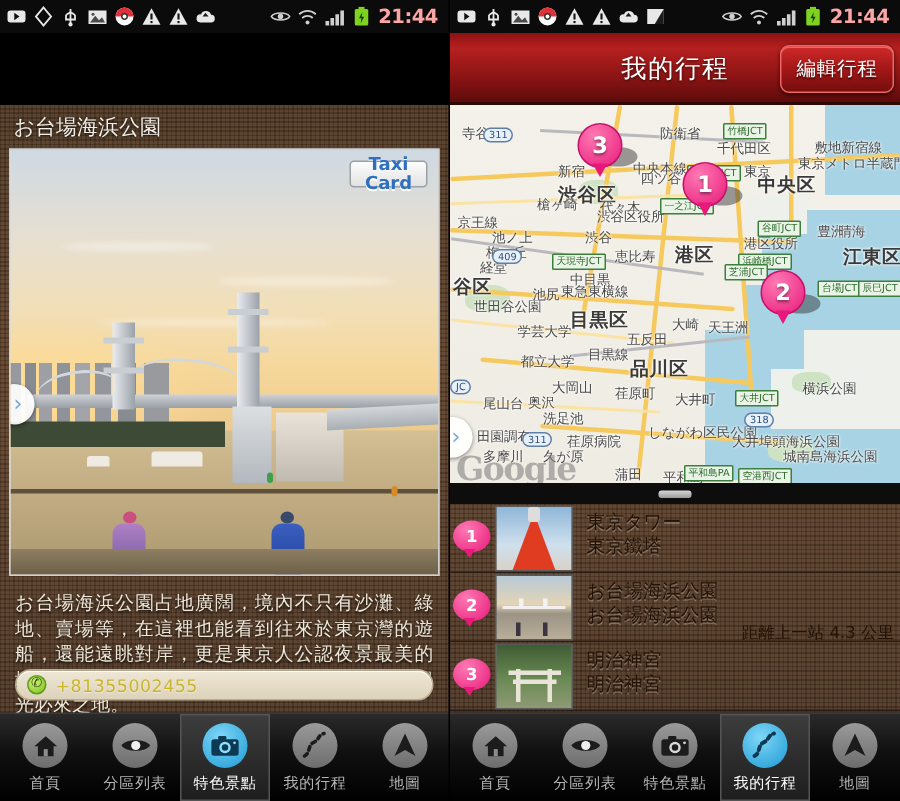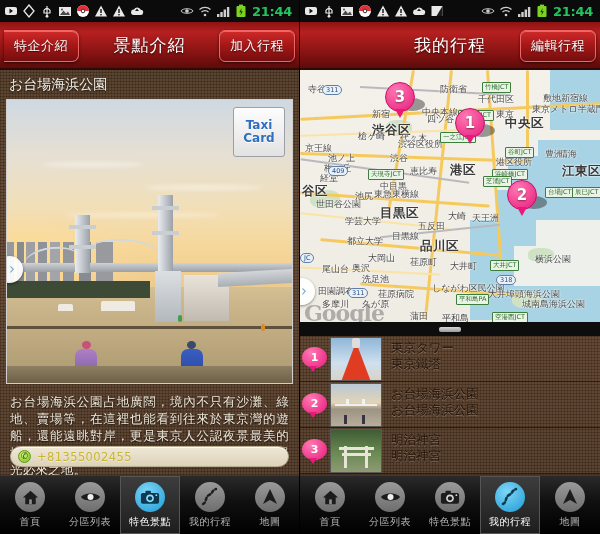--- a/index.html
+++ b/index.html
@@ -9,21 +9,21 @@
   .screen { position:relative; width:600px; height:534px; display:flex; }
   .panel { position:relative; width:300px; height:534px; overflow:hidden; }
   .panel.left { border-right:1px solid #000; }
 
   
   .statusbar { height:22px; background:#0b0b0b; display:flex; align-items:center;
     padding:0 4px; gap:4px; position:relative; z-index:40; }
   .sb-icons { display:flex; align-items:center; gap:4px; }
   .sb-right { margin-left:auto; display:flex; align-items:center; gap:4px; padding-right:3px;}
   .sb-ic { width:14px; height:14px; display:block; }
-  .sb-time { color:#22c55e; font-size:13px; font-weight:bold; letter-spacing:-.3px;
+  .sb-time { color:#fca5a5; font-size:13px; font-weight:bold; letter-spacing:-.3px;
     font-family:"DejaVu Sans","Liberation Sans",sans-serif; }
 
   
   .header { height:48px; position:relative; z-index:30;
     background:linear-gradient(180deg,#8c1212 0%,#b62020 22%,#8e1414 62%,#5e0b0b 100%);
     display:flex; align-items:center; justify-content:center;
     border-bottom:2px solid #2d0a06; }
   .header-title { color:#fff; font-size:17px; letter-spacing:1px;
     text-shadow:0 1px 2px rgba(0,0,0,.7); }
   .hbtn { position:absolute; top:8px; height:32px; padding:0 10px;
@@ -84,21 +84,21 @@
   .boat { position:absolute; background:#efeae2; border-radius:2px 2px 0 0; }
   .rail { position:absolute; left:0; right:0; top:80%; height:2.5px;
     background:rgba(70,58,42,.8); }
   .buoy { position:absolute; width:4px; height:7px; border-radius:2px; }
   .person { position:absolute; bottom:0; }
   .person .head { width:9px; height:8px; border-radius:50%; margin:0 auto; }
   .person .body { width:22px; height:34px; border-radius:7px 7px 3px 3px; }
   .fg-strip { position:absolute; left:0; right:0; bottom:0; height:6%;
     background:linear-gradient(180deg,#8e7f63,#6d6047); }
 
-  .taxicard { position:absolute; right:7px; top:7px; width:52px; height:50px;
+  .taxicard { position:absolute; right:7px; top:7px; width:52px; height:18px;
     background:linear-gradient(180deg,#fdfdfd,#e2e2e2);
     border:1px solid #9aa0a6; border-radius:3px;
     display:flex; flex-direction:column; align-items:center; justify-content:center;
     color:#2f6fbf; font-size:12px; font-weight:bold; line-height:13px;
     text-shadow:0 1px 0 #fff; }
 
   .navcircle { position:absolute; left:-11px; top:156px; width:27px; height:27px;
     border-radius:50%; background:rgba(255,255,255,.92);
     display:flex; align-items:center; justify-content:center; z-index:12;
     box-shadow:0 1px 3px rgba(0,0,0,.45); }
@@ -275,25 +275,20 @@
           </svg>
         <svg class="sb-ic" viewBox="0 0 12 14">
             <rect x="1.5" y="2" width="9" height="11" rx="1" fill="#7ed321"></rect>
             <rect x="4" y="0.6" width="4" height="1.6" fill="#7ed321"></rect>
             <path d="M6.6 4 L4.3 8.2 H6 L5.4 11.6 L7.8 7.2 H6.1 Z" fill="#1d3d06"></path>
           </svg>
         <div class="sb-time">21:44</div>
       </div>
     </div>
 
-    <div class="header">
-      <div class="hbtn left">特企介紹</div>
-      <div class="header-title">景點介紹</div>
-      <div class="hbtn right">加入行程</div>
-    </div>
 
     <div class="body-area">
       <div class="spot-title">お台場海浜公園</div>
 
       <div class="photo-wrap">
         <div class="photo">
           <div class="sky"></div>
           <div class="sun-glow"></div>
           <div class="cloud" style="left:12%;top:22%;width:36%;"></div>
           <div class="cloud" style="left:48%;top:30%;width:42%;"></div>
@@ -574,21 +569,21 @@
       <div id="map-greenboxes">
           <div class="greenbox" style="left: 158px; top: 40px;">三宅坂JCT</div>
           <div class="greenbox" style="left: 182px; top: 12px;">竹橋JCT</div>
           <div class="greenbox" style="left: 205px; top: 77px;">谷町JCT</div>
           <div class="greenbox" style="left: 192px; top: 99px;">浜崎橋JCT</div>
           <div class="greenbox" style="left: 183px; top: 106px;">芝浦JCT</div>
           <div class="greenbox" style="left: 68px; top: 99px;">天現寺JCT</div>
           <div class="greenbox" style="left: 245px; top: 117px;">台場JCT</div>
           <div class="greenbox" style="left: 272px; top: 117px;">辰巳JCT</div>
           <div class="greenbox" style="left: 190px; top: 190px;">大井JCT</div>
-          <div class="greenbox" style="left: 156px; top: 224px;">平和島PA</div>
+          <div class="greenbox" style="left: 156px; top: 240px;">平和島PA</div>
           <div class="greenbox" style="left: 192px; top: 242px;">空港西JCT</div>
           <div class="greenbox" style="left: 140px; top: 62px;">一之江JCT</div>
         </div>
       <div id="map-shields">
           <div class="shield" style="left: 22px; top: 15px;">311</div>
           <div class="shield" style="left: 28px; top: 96px;">409</div>
           <div class="shield" style="left: 48px; top: 218px;">311</div>
           <div class="shield" style="left: 196px; top: 205px;">318</div>
           <div class="shield" style="left: 0px; top: 183px;">JC</div>
         </div>
@@ -653,20 +648,21 @@
             <div class="br"></div>
             <div class="pl" style="left:30%"></div>
             <div class="pl" style="left:62%"></div>
             <div class="p1"></div>
               <div class="p2"></div>
           </div>
         </div>
         <div class="itin-text">
           <div class="itin-jp">お台場海浜公園</div>
           <div class="itin-zh">お台場海浜公園</div>
+          <div class="itin-dist">距離上一站 4.3 公里</div>
         </div>
       </div>
 
       <div class="itin-row">
         <div class="itin-badge">
           <div class="b">3</div>
           <div class="t"></div>
         </div>
         <div class="itin-thumb">
           <div class="th-meiji">

